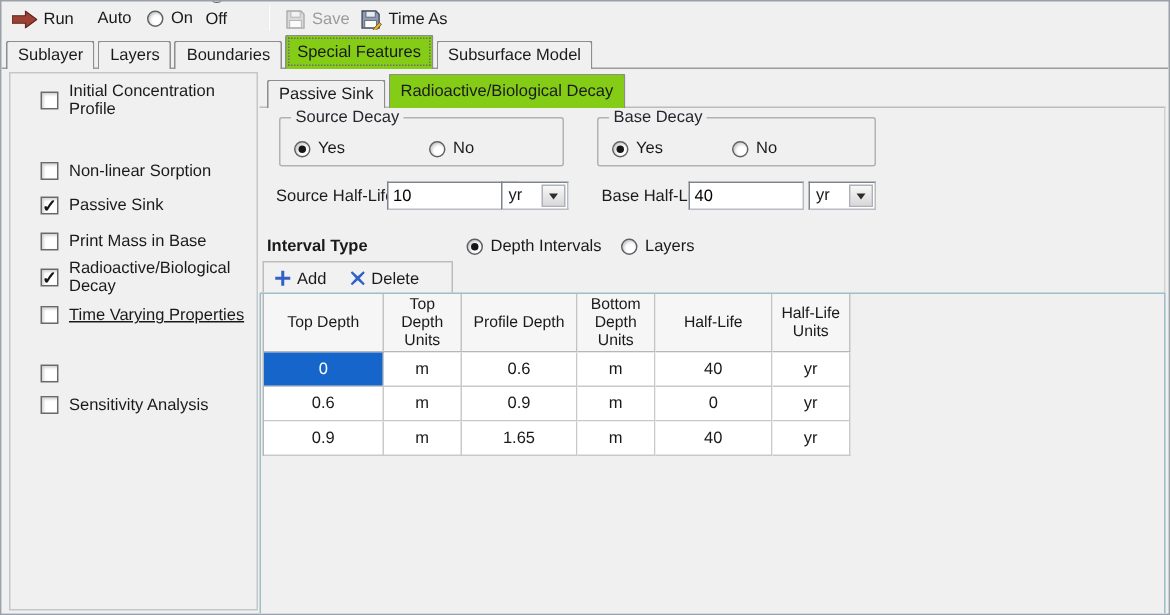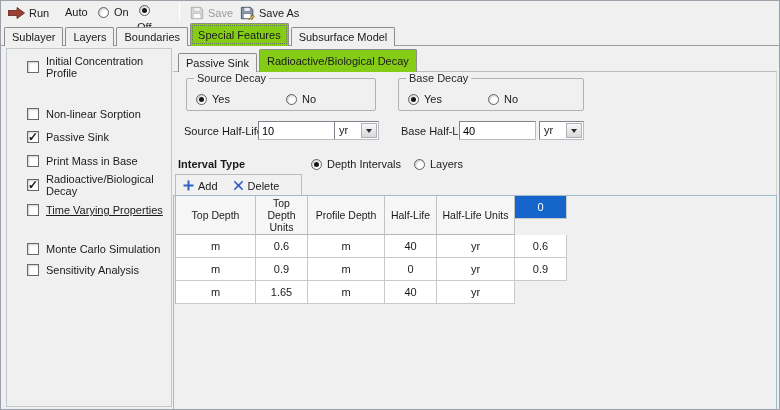--- a/index.html
+++ b/index.html
@@ -16,21 +16,21 @@
 
   
   .toolbar { position:absolute; top:0; left:0; width:100%; height:22px; }
   .tool-btn { position:absolute; display:flex; align-items:center; gap:4px; height:17px; padding:0 2px; cursor:default; }
   .tool-btn .lbl { white-space:nowrap; }
   .tool-btn.disabled { color:#9b9b9b; }
   .tool-sep { position:absolute; top:2px; width:1px; height:18px; background:#c6c6c6; border-right:1px solid #ffffff; }
   .plain-lbl { position:absolute; white-space:nowrap; }
 
   
-  .radio { display:inline-flex; align-items:center; gap:5px; position:absolute; height:14px; }
+  .radio { display:inline-flex; align-items:center; gap:5px; position:absolute; height:14px;justify-content:flex-end; }
   .r-circle {
     width:11px; height:11px; border-radius:50%; background:#fff;
     border:1px solid #5e6165; box-shadow:inset 1px 1px 2px rgba(0,0,0,.22);
     display:flex; align-items:center; justify-content:center; flex:0 0 auto;
   }
   .r-dot { width:5px; height:5px; border-radius:50%; background:#161616; display:none; }
   .r-dot.on { display:block; }
 
   
   .chk-item { position:absolute; left:20px; display:flex; align-items:center; gap:7px; height:14px; }
@@ -170,21 +170,21 @@
 
     <div class="tool-btn" style="left:237px; top:3px;">
       <span>
         <svg width="15" height="14" viewBox="0 0 17 16">
           <path d="M1.5 1.5 H12 L14.5 4 V14.5 H1.5 Z" fill="#8f9ab3" stroke="#3e4757"></path>
           <rect x="4.5" y="1.8" width="7" height="4.4" fill="#e8ebf0" stroke="#555e6e" stroke-width="0.6"></rect>
           <rect x="3.6" y="8.8" width="8.8" height="5.4" fill="#fdfdfd" stroke="#555e6e" stroke-width="0.6"></rect>
           <path d="M10.2 15.2 L14.6 10.2 L16.3 11.7 L12 16.6 L9.9 17Z" fill="#e0b13c" stroke="#7a5b14" stroke-width="0.7"></path>
         </svg>
       </span>
-      <span class="lbl">Save As</span>
+      <span class="lbl">Time As</span>
     </div>
   </div>
 
   <div class="tabstrip" id="main-tabs">
     <div class="tab"><span>Sublayer</span></div>
     <div class="tab"><span>Layers</span></div>
     <div class="tab"><span>Boundaries</span></div>
     <div class="tab on"><span>Special Features</span></div>
     <div class="tab"><span>Subsurface Model</span></div>
   </div>
@@ -225,21 +225,20 @@
       <div class="chk-item" style="top:154px;text-decoration:underline;">
         <span class="chk-box">
             <span class="chk-mark">✓</span>
           </span>
         <span>Time Varying Properties</span>
       </div>
       <div class="chk-item" style="top:193px;">
         <span class="chk-box">
             <span class="chk-mark">✓</span>
           </span>
-        <span>Monte Carlo Simulation</span>
       </div>
       <div class="chk-item" style="top:214px;">
         <span class="chk-box">
             <span class="chk-mark">✓</span>
           </span>
         <span>Sensitivity Analysis</span>
       </div>
     </div>
 
     <div class="right-panel">
@@ -326,20 +325,21 @@
             </span>
             <span>Delete</span>
           </span>
         </div>
 
         <div class="grid-container" style="top:123px;">
           <div class="grid-table">
             <div class="thcell">Top Depth</div>
             <div class="thcell">Top Depth Units</div>
             <div class="thcell">Profile Depth</div>
+            <div class="thcell">Bottom Depth Units</div>
             <div class="thcell">Half-Life</div>
             <div class="thcell">Half-Life Units</div>
 
             <div class="tcell selected">0</div>
             <div class="tcell">m</div>
             <div class="tcell">0.6</div>
             <div class="tcell">m</div>
             <div class="tcell">40</div>
             <div class="tcell">yr</div>
 

